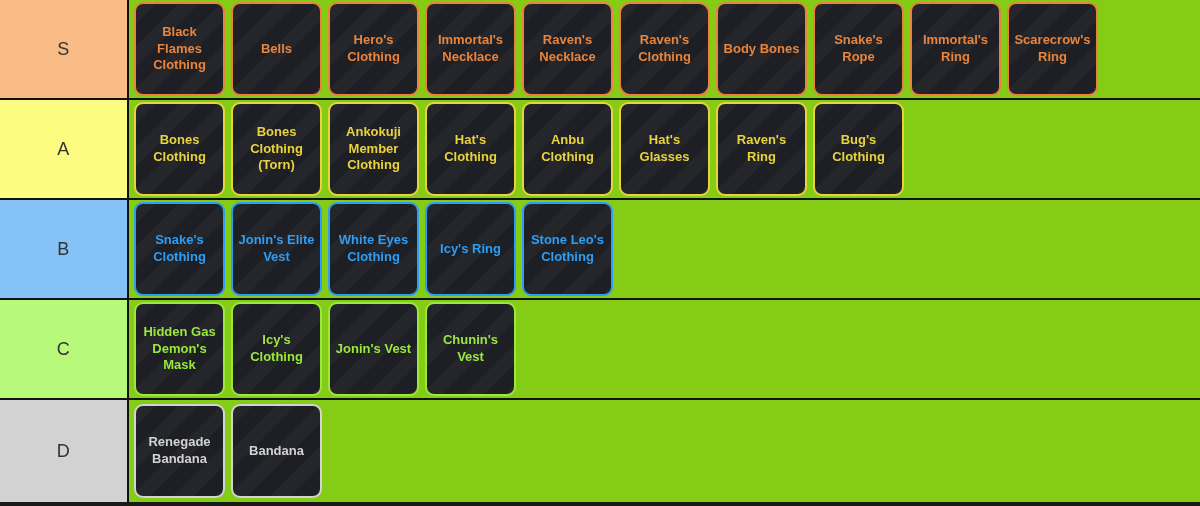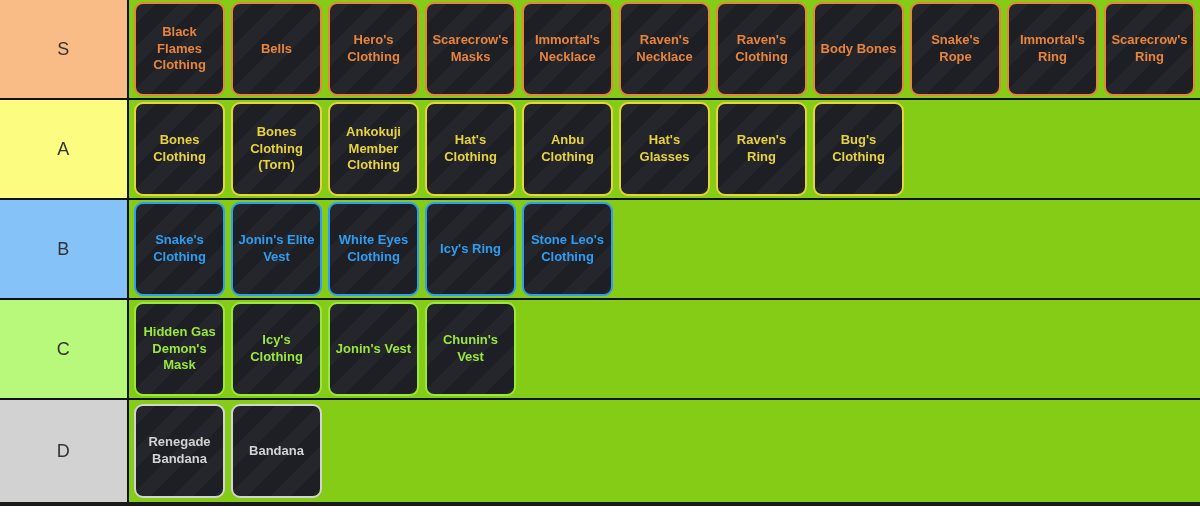--- a/index.html
+++ b/index.html
@@ -93,29 +93,26 @@
         <div class="card" style="border-color: rgb(232, 132, 60); color: rgb(232, 132, 60);">
           <span class="card-text">Black Flames Clothing</span>
         </div>
         <div class="card" style="border-color: rgb(232, 132, 60); color: rgb(232, 132, 60);">
           <span class="card-text">Bells</span>
         </div>
         <div class="card" style="border-color: rgb(232, 132, 60); color: rgb(232, 132, 60);">
           <span class="card-text">Hero's Clothing</span>
         </div>
         <div class="card" style="border-color: rgb(232, 132, 60); color: rgb(232, 132, 60);">
-          <span class="card-text">Scarecrow's Masks</span>
-        </div>
-        <div class="card" style="border-color: rgb(232, 132, 60); color: rgb(232, 132, 60);">
           <span class="card-text">Immortal's Necklace</span>
         </div>
         <div class="card" style="border-color: rgb(232, 132, 60); color: rgb(232, 132, 60);">
           <span class="card-text">Raven's Necklace</span>
         </div>
-        <div class="card" style="border-color: rgb(232, 132, 60); color: rgb(232, 132, 60);">
+        <div class="card" style="border-color: rgb(232, 132, 60); color: rgb(232, 132, 60); border-radius: 11px;">
           <span class="card-text">Raven's Clothing</span>
         </div>
         <div class="card" style="border-color: rgb(232, 132, 60); color: rgb(232, 132, 60);">
           <span class="card-text">Body Bones</span>
         </div>
         <div class="card" style="border-color: rgb(232, 132, 60); color: rgb(232, 132, 60);">
           <span class="card-text">Snake's Rope</span>
         </div>
         <div class="card" style="border-color: rgb(232, 132, 60); color: rgb(232, 132, 60);">
           <span class="card-text">Immortal's Ring</span>

